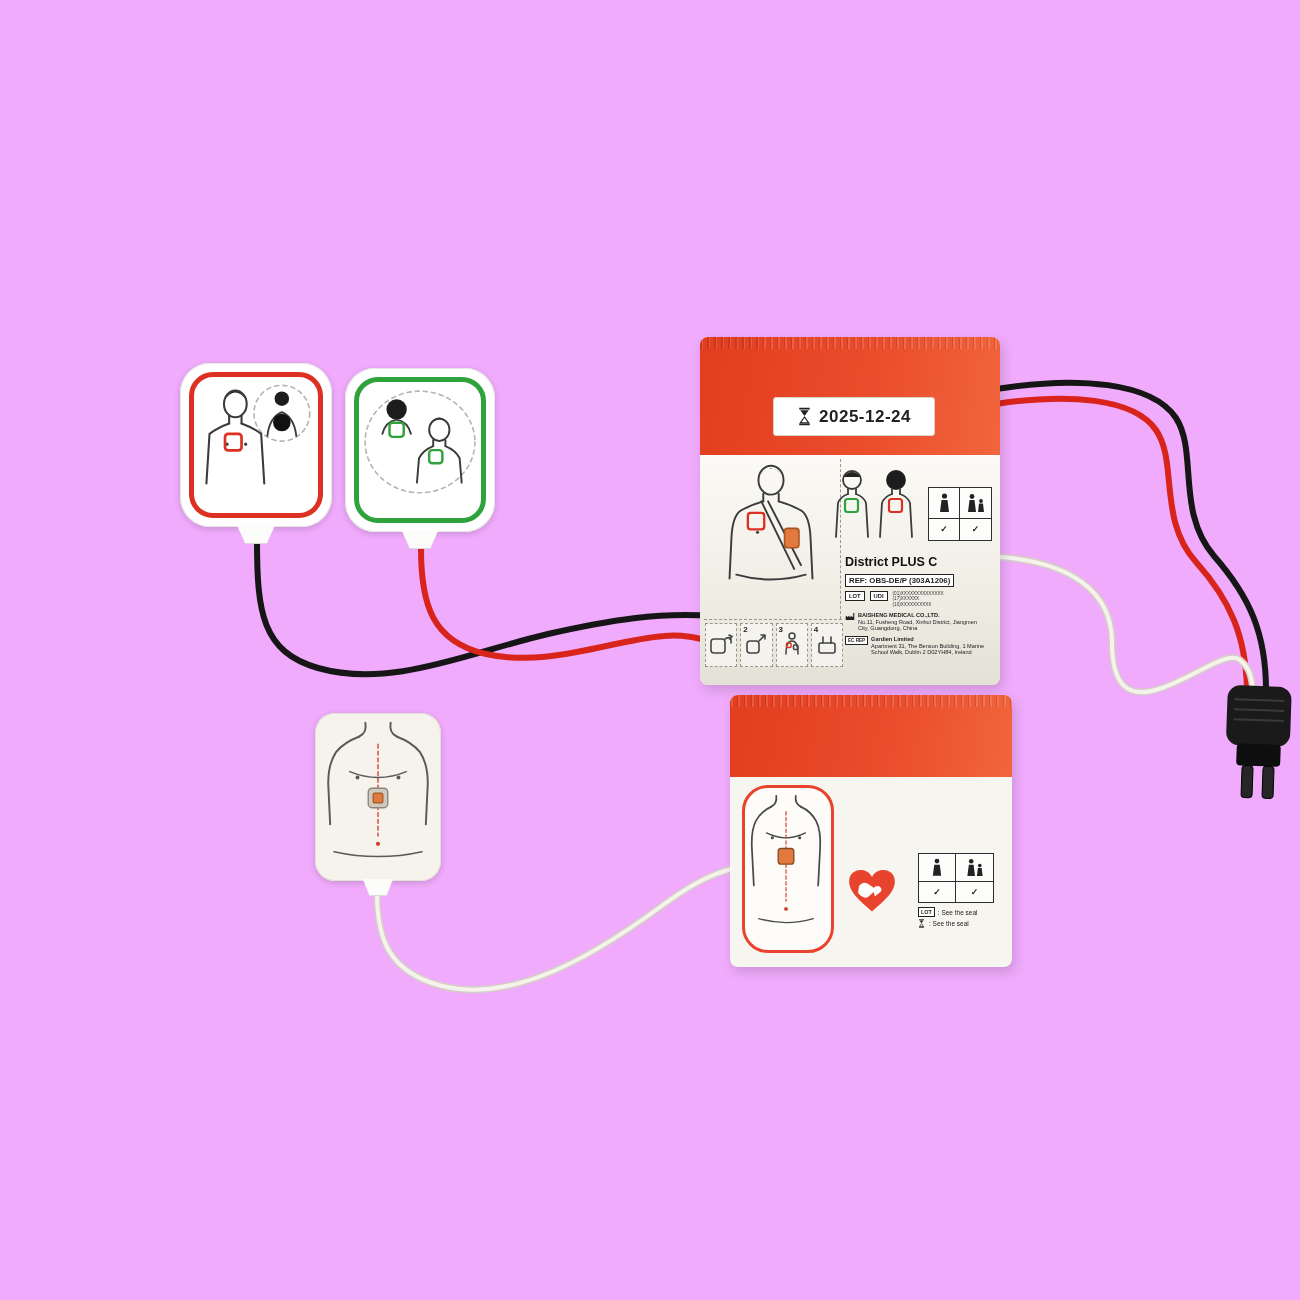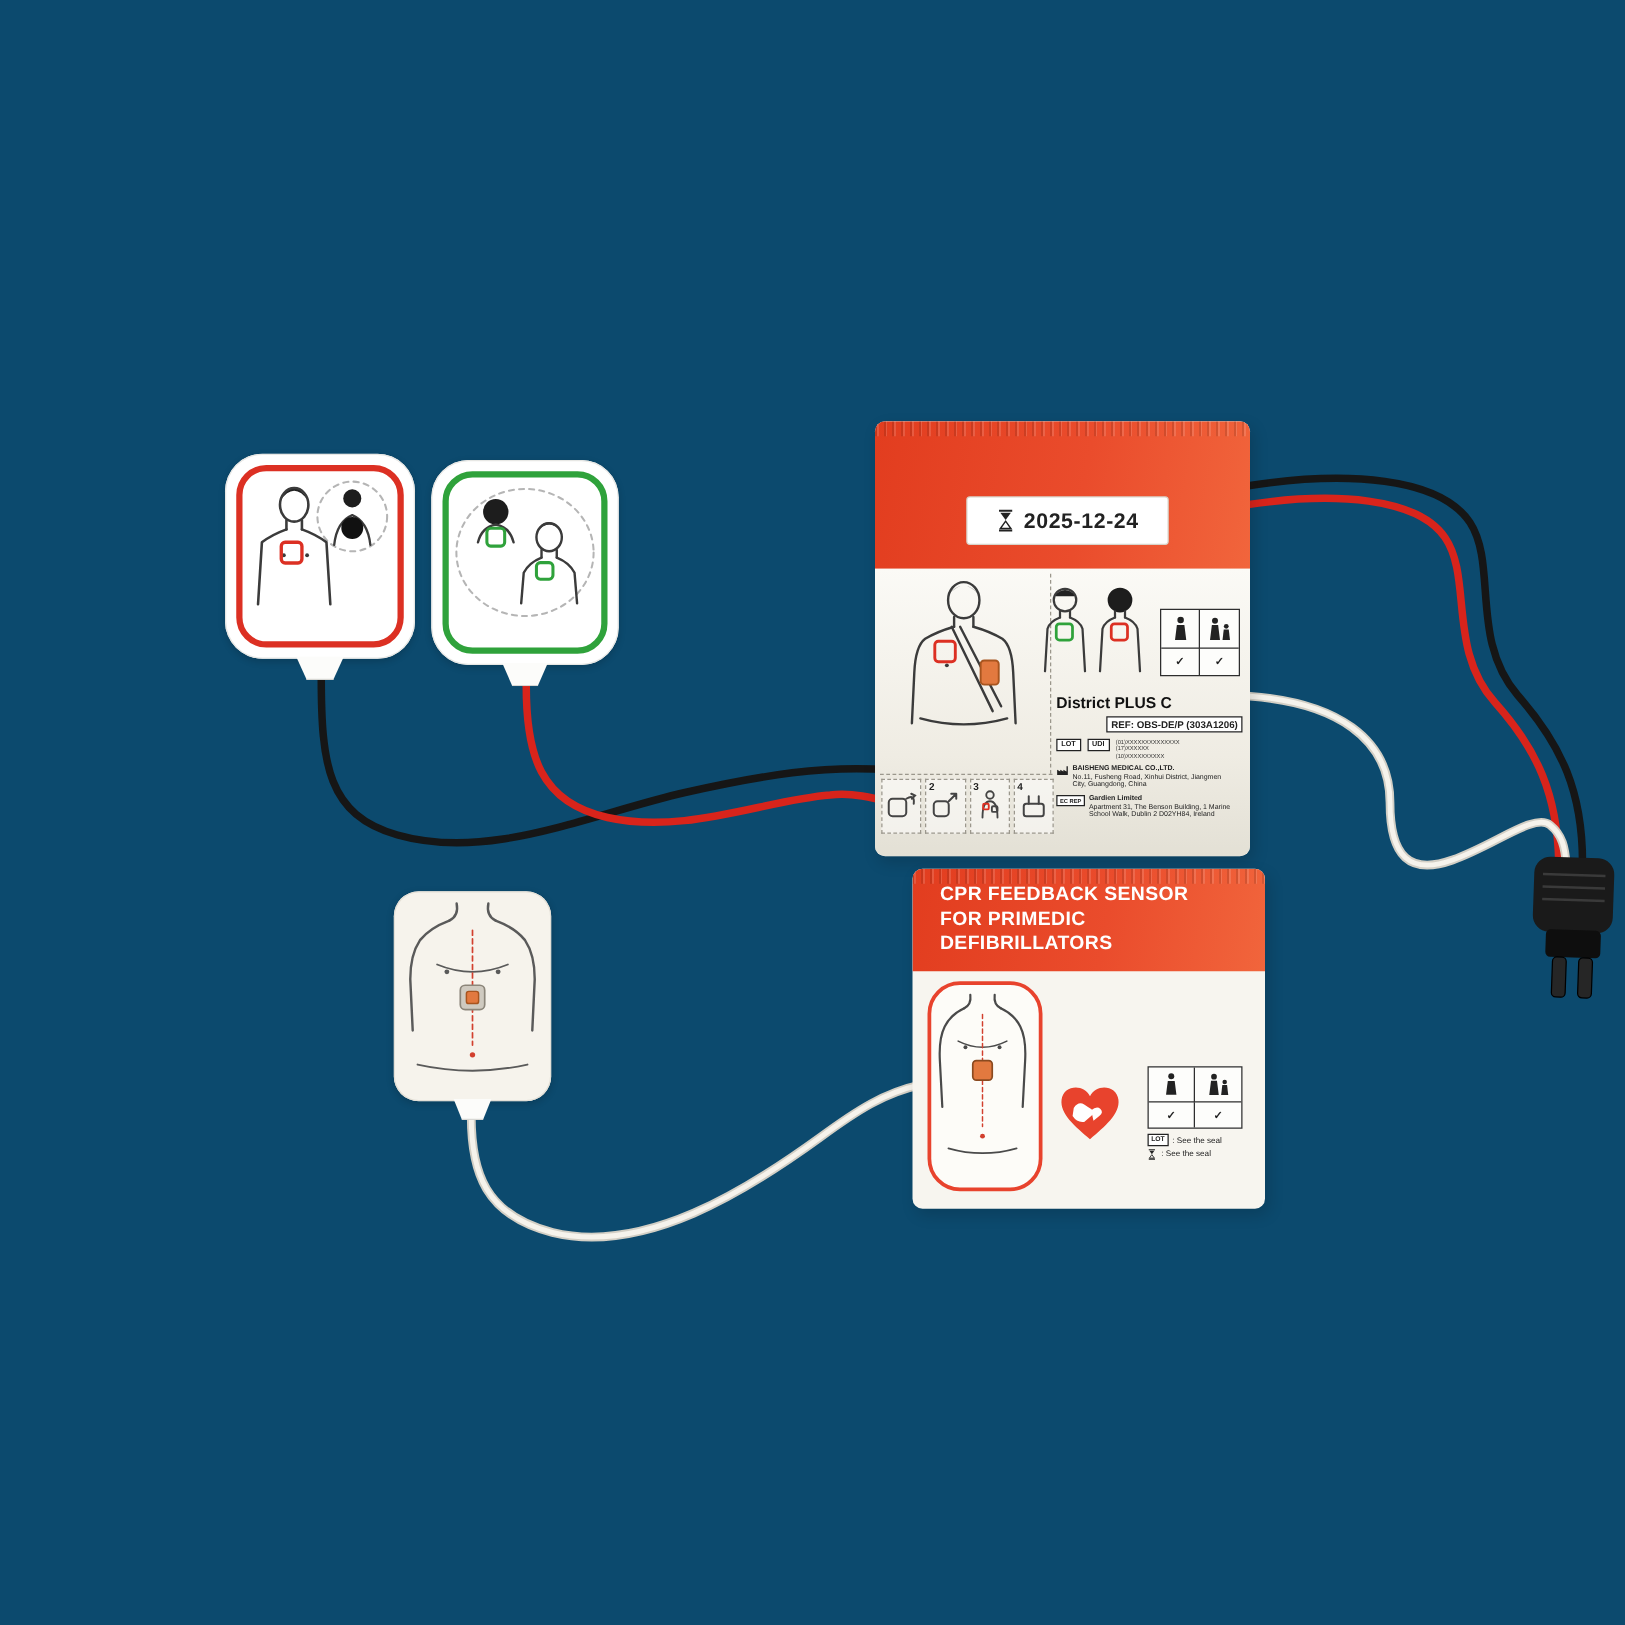--- a/index.html
+++ b/index.html
@@ -1,16 +1,16 @@
 <!DOCTYPE html>
 <html><head>
 <meta charset="utf-8">
 <style>
   html,body{margin:0;padding:0;background:#ffffff;}
-  .stage{position:relative;width:1300px;height:1300px;background:#0c4a6e;overflow:hidden;
+  .stage{position:relative;width:1300px;height:1300px;background:#f0abfc;overflow:hidden;
          font-family:"Liberation Sans",sans-serif;color:#1c1c1c;}
   .abs{position:absolute;}
   svg{display:block;}
 
   
   .pad{position:absolute;background:#ffffff;border-radius:30px;z-index:2;
        box-shadow:0 2px 6px rgba(0,0,0,.16), inset 0 0 0 1px #e7e7e4;}
   .pad-inner{position:absolute;inset:9px;border-radius:24px;border-style:solid;border-width:5px;}
   .pad-art{position:absolute;inset:13px;}
   .tail{position:absolute;left:50%;transform:translateX(-50%);background:#fcfcfa;
@@ -174,21 +174,21 @@
                 <path d="M13 10.6 H17 L18 19 H12 Z"></path>
             </g>
           </svg>
         </div>
         <div class="pp-cell pp-check">✓</div>
         <div class="pp-cell pp-check">✓</div>
       </div>
 
       <div class="abs" style="left:145px;top:100px;width:150px;">
         <div style="font-size:12.5px;font-weight:bold;color:#111;">District PLUS C</div>
-        <div class="tinybox" style="font-size:7.8px;padding:1px 3px;margin-top:3px;margin-left:40px;">REF: OBS-DE/P (303A1206)</div>
+        <div class="tinybox" style="font-size:7.8px;padding:1px 3px;margin-top:3px;">REF: OBS-DE/P (303A1206)</div>
         <div style="display:flex;gap:5px;margin-top:4px;align-items:flex-start;">
           <span class="tinybox" style="font-size:5.8px;padding:1px 3px;">LOT</span>
           <span class="tinybox" style="font-size:5.8px;padding:1px 3px;">UDI</span>
           <span style="display:flex;flex-direction:column;font-size:4.6px;line-height:5.4px;color:#333;">
             <span>(01)XXXXXXXXXXXXXX</span>
             <span>(17)XXXXXX</span>
             <span>(10)XXXXXXXXXX</span>
           </span>
         </div>
         <div style="display:flex;gap:3px;margin-top:5px;align-items:flex-start;">
@@ -280,25 +280,20 @@
         <rect x="58" y="80" width="10" height="10" rx="2" fill="#E2793F" stroke="#A8551F" stroke-width="1.2"></rect>
         <circle cx="63" cy="132" r="2.2" fill="#D2402E" stroke="none"></circle>
         <path d="M18 140 Q63 150 108 140" stroke-width="1.6"></path>
       </g>
     </svg>
   </div>
 
   <div class="pkg" style="left:730px;top:695px;width:282px;height:272px;background:#F7F5EF;">
     <div class="band" style="height:82px;"></div>
     <div class="crimp"></div>
-    <div class="abs" style="left:22px;top:11px;">
-      <div class="cpr-title-line">CPR FEEDBACK SENSOR</div>
-      <div class="cpr-title-line">FOR PRIMEDIC</div>
-      <div class="cpr-title-line">DEFIBRILLATORS</div>
-    </div>
 
     <div class="abs" style="left:12px;top:90px;width:86px;height:162px;border:3px solid #E8432D;
                 border-radius:26px;background:#FDFCF8;">
       <svg class="abs" style="left:2px;top:4px;" width="78" height="152" viewBox="0 0 80 156">
         <g fill="none" stroke="#4a4a4a" stroke-width="1.8" stroke-linecap="round" stroke-linejoin="round">
           <path d="M30 4 Q31 12 25 15 M50 4 Q49 12 55 15"></path>
           <path d="M25 15 Q14 20 9 30 Q4 40 5 58 L7 96"></path>
           <path d="M55 15 Q66 20 71 30 Q76 40 75 58 L73 96"></path>
           <path d="M20 42 Q40 52 60 42" stroke-width="1.3"></path>
           <circle cx="26" cy="47" r="1.6" fill="#4a4a4a" stroke="none"></circle>

